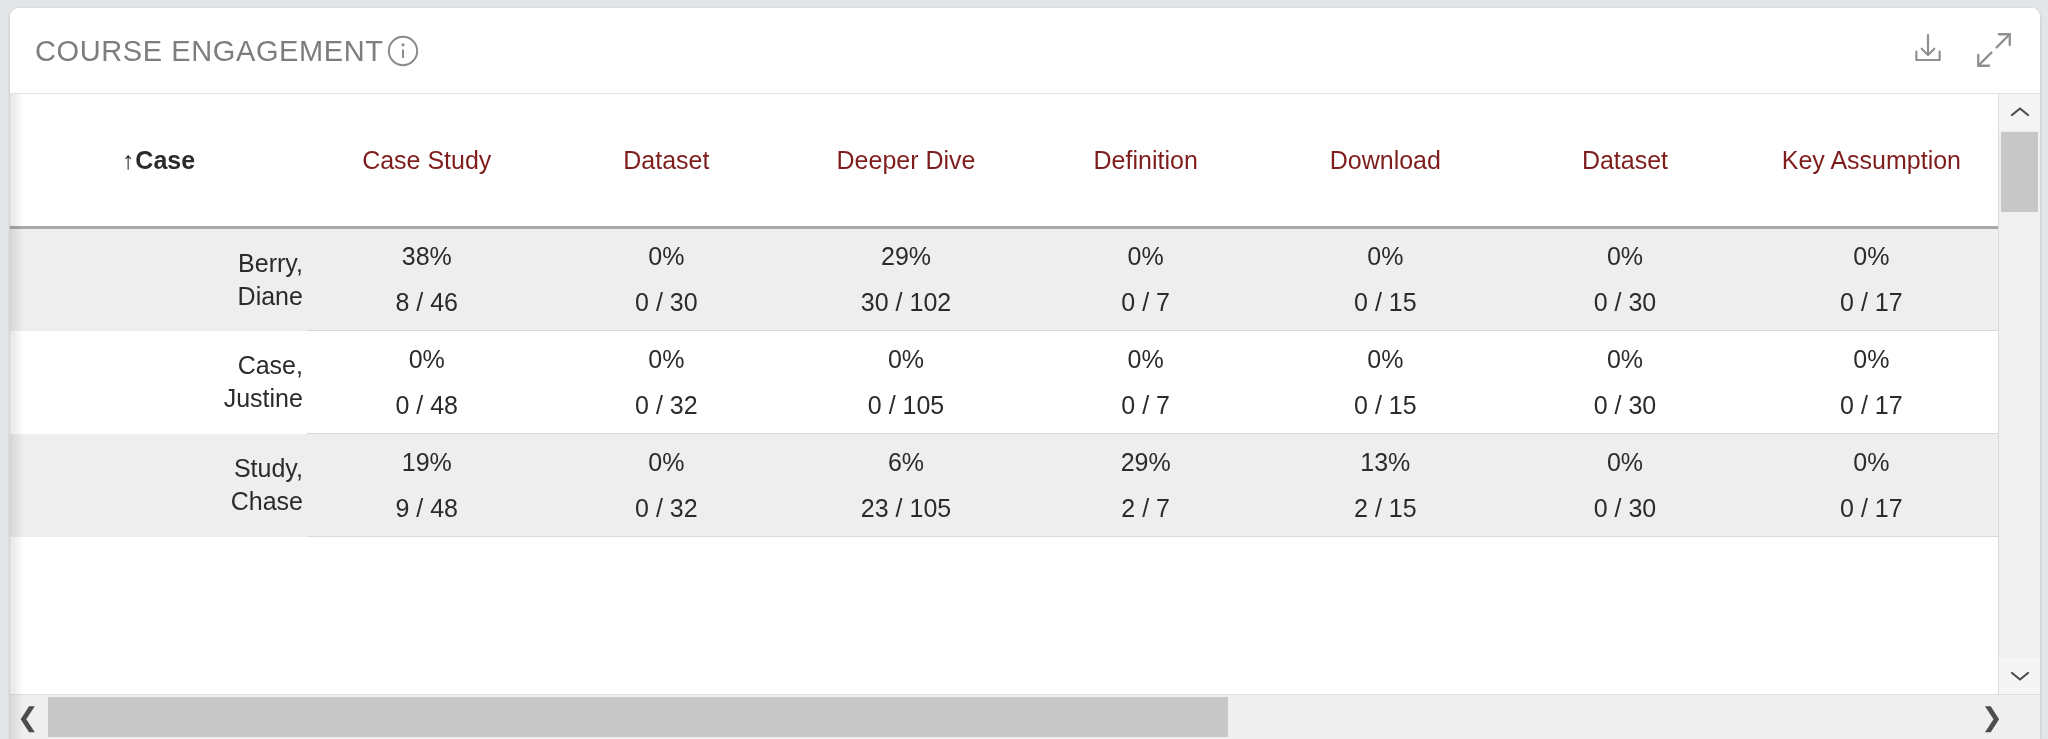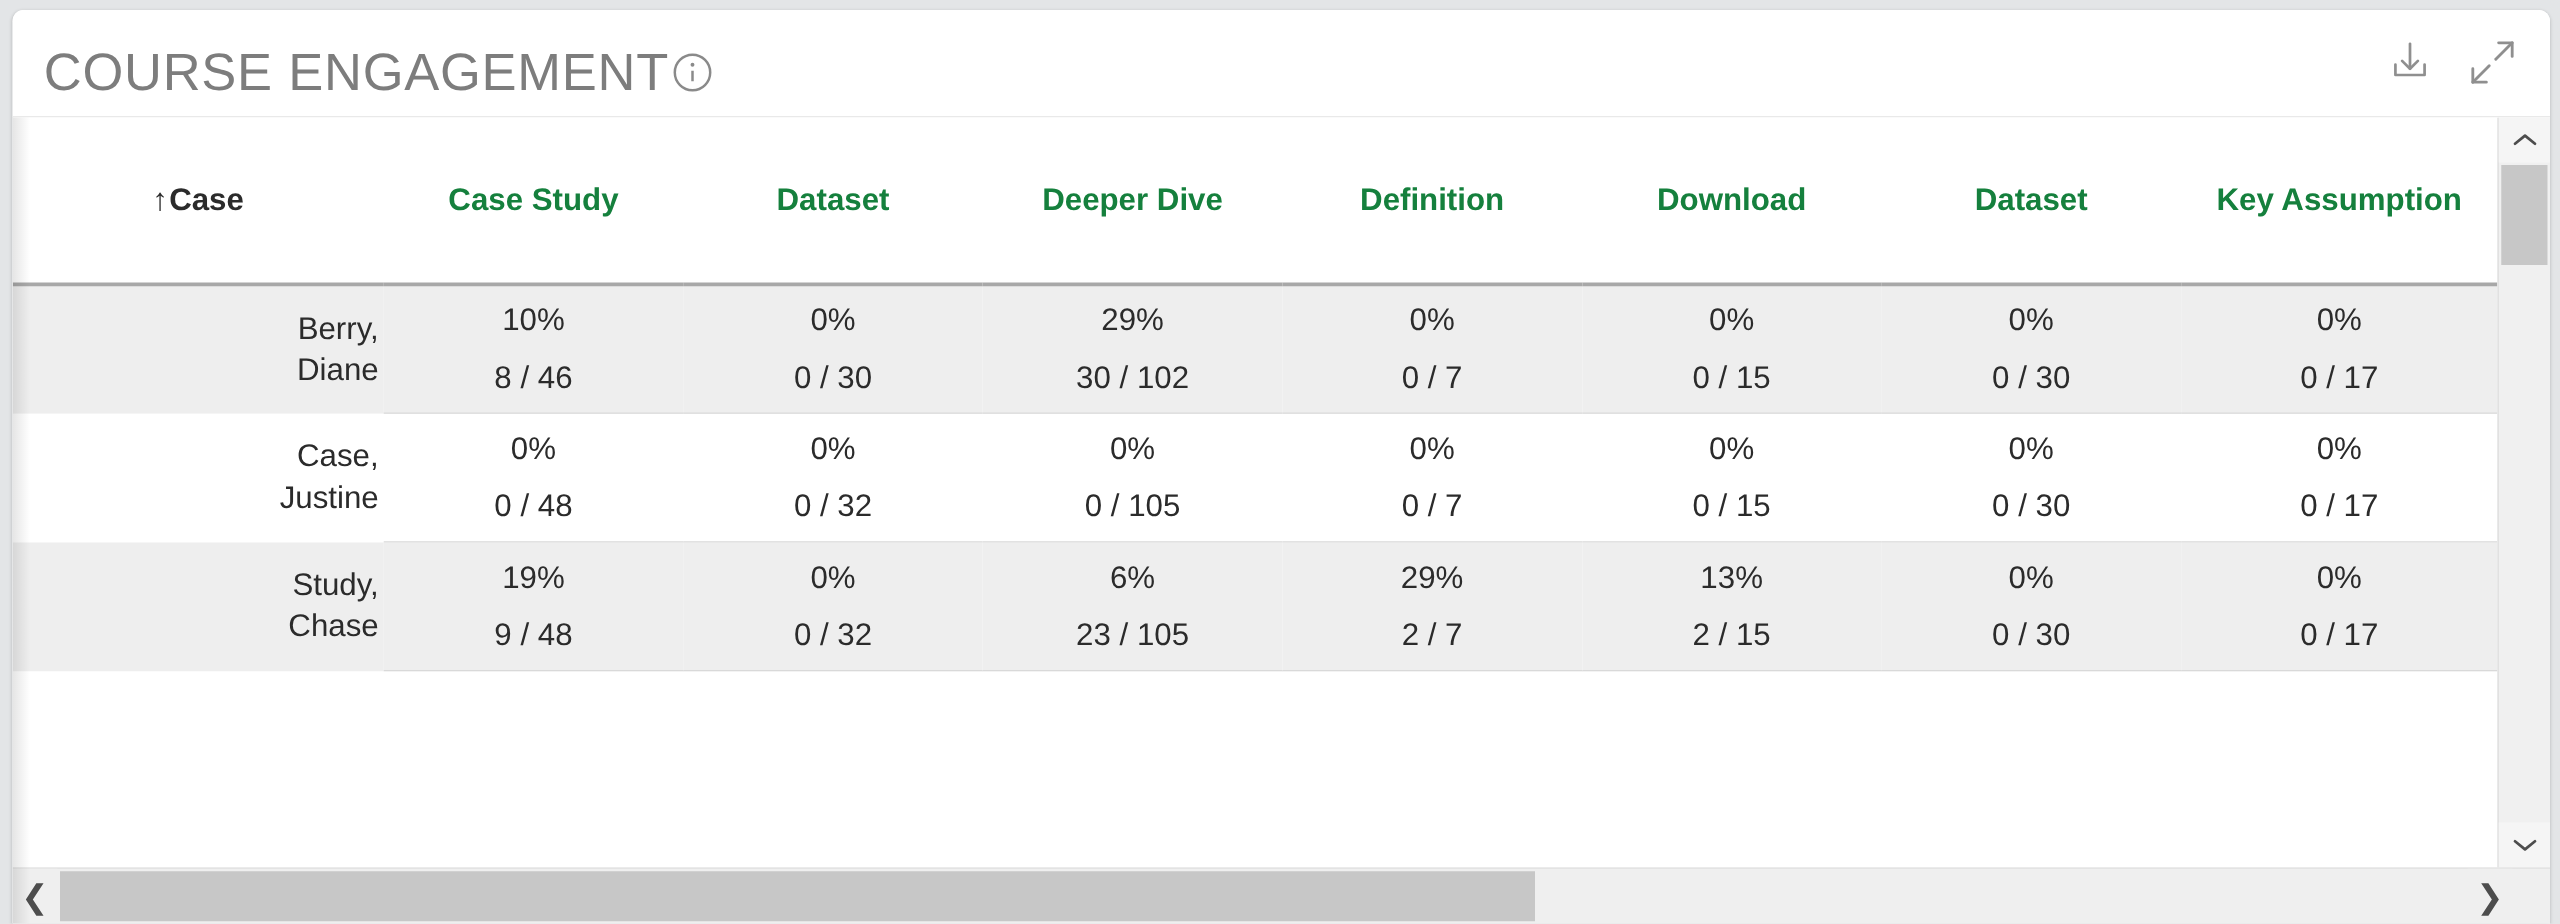--- a/index.html
+++ b/index.html
@@ -38,21 +38,21 @@
     box-sizing: border-box;
   }
   .card-title-wrap {
     position: absolute;
     left: 25px;
     top: 26px;
     display: flex;
     align-items: center;
   }
   .card-title {
-    font-size: 42px;
+    font-size: 29px;
     letter-spacing: 0.6px;
     color: #7d7d7d;
     font-weight: 400;
     white-space: nowrap;
   }
   .info-icon {
     display: inline-flex;
     margin-left: 2px;
     align-items: center;
     justify-content: center;
@@ -97,23 +97,23 @@
     width: 1988px;
     table-layout: fixed;
   }
   table.eng col.c-name  { width: 285px; }
   table.eng col.c-data  { width: 230px; }
   table.eng col.c-last  { width: 243px; }
 
   thead th {
     height: 132px;
     vertical-align: middle;
-    font-weight: 700;
+    font-weight: 400;
     font-size: 25px;
-    color: #15803d;
+    color: #7f1d1d;
     text-align: center;
     background: #ffffff;
     padding: 0;
   }
   thead th.name-col {
     color: #2b2b2b;
     font-weight: 700;
   }
   thead tr {
     border-bottom: 3px solid #a8a8a8;
@@ -303,21 +303,21 @@
             </tr>
           </thead>
           <tbody>
 
             <tr class="data-row shaded">
               <td class="name-cell">
                 <span class="name-line">Berry,</span>
                 <span class="name-line">Diane</span>
               </td>
               <td class="metric-cell">
-                <span class="pct">10%</span>
+                <span class="pct">38%</span>
                 <span class="frac">8 / 46</span>
               </td>
               <td class="metric-cell">
                 <span class="pct">0%</span>
                 <span class="frac">0 / 30</span>
               </td>
               <td class="metric-cell">
                 <span class="pct">29%</span>
                 <span class="frac">30 / 102</span>
               </td>

